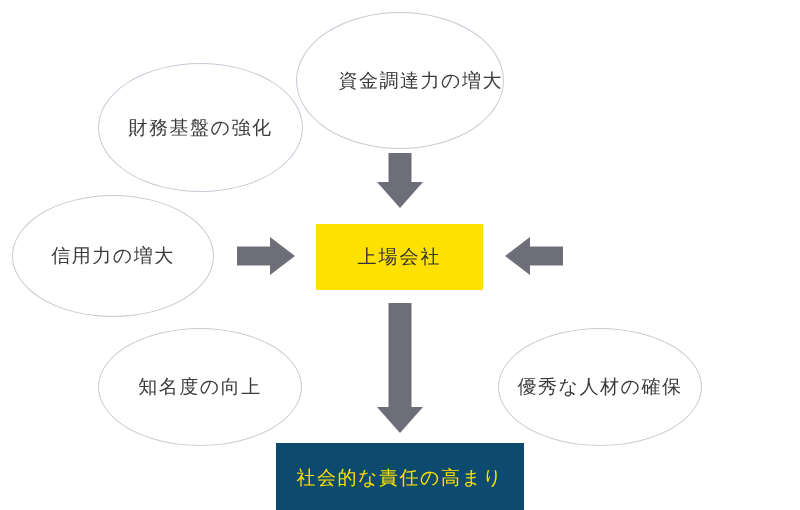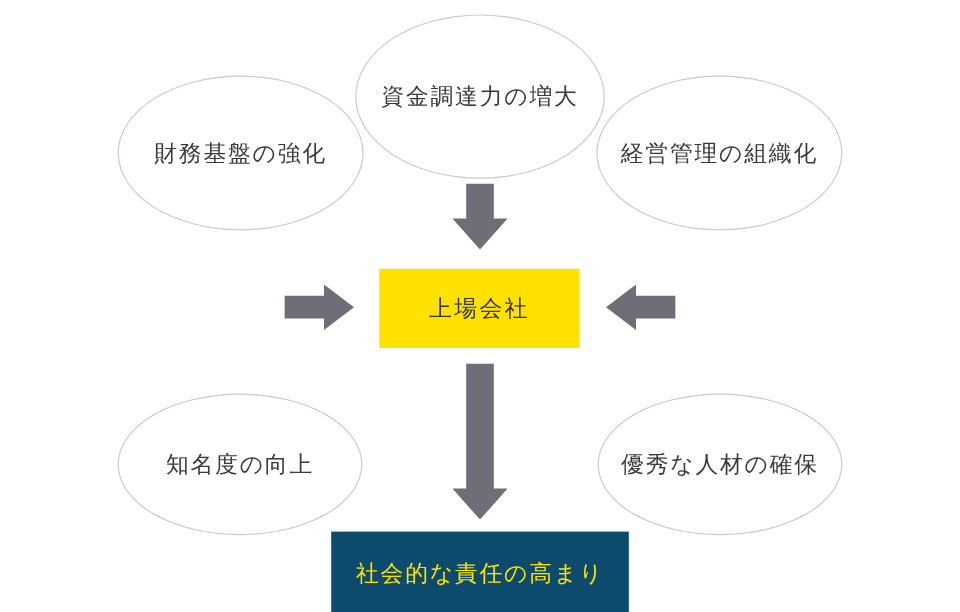--- a/index.html
+++ b/index.html
@@ -36,21 +36,21 @@
     position: absolute;
     left: 276px; top: 443px; width: 248px; height: 70px;
     background: #0c4a6e;
     display: flex; align-items: center; justify-content: center;
   }
   .result-box .node-label { color: #ffe100; letter-spacing: 1.5px; }
   .arrow-svg { position: absolute; display: block; }
   .arrow-fill { fill: #6e6e79; }
 
   
-  .e-top-center   { left: 296px; top: 12px;  width: 208px; height: 137px; }
+  .e-top-center   { left: 296px; top: 12px;  width: 208px; height: 137px; justify-content: flex-end; }
   .e-top-left     { left: 98px;  top: 63px;  width: 205px; height: 129px; }
   .e-top-right    { left: 497px; top: 63px;  width: 205px; height: 129px; }
   .e-mid-left     { left: 12px;  top: 195px; width: 202px; height: 122px; }
   .e-mid-right    { left: 586px; top: 195px; width: 202px; height: 122px; }
   .e-bottom-left  { left: 98px;  top: 328px; width: 204px; height: 118px; }
   .e-bottom-right { left: 498px; top: 328px; width: 204px; height: 118px; }
 
   
   .a-top    { left: 377px; top: 153px; }
   .a-left   { left: 237px; top: 237px; }
@@ -63,24 +63,24 @@
 <div class="canvas">
 
   <div class="ellipse e-top-center">
     <span class="node-label">資金調達力の増大</span>
   </div>
 
   <div class="ellipse e-top-left">
     <span class="node-label">財務基盤の強化</span>
   </div>
 
-  <div class="ellipse e-top-right">
-    <span class="node-label">経営管理の組織化</span>
+
+  <div class="ellipse e-mid-left">
+    <span class="node-label">信用力の増大</span>
   </div>
-
 
 
   <div class="ellipse e-bottom-right">
     <span class="node-label">優秀な人材の確保</span>
   </div>
 
   <div class="ellipse e-bottom-left">
     <span class="node-label">知名度の向上</span>
   </div>
 

